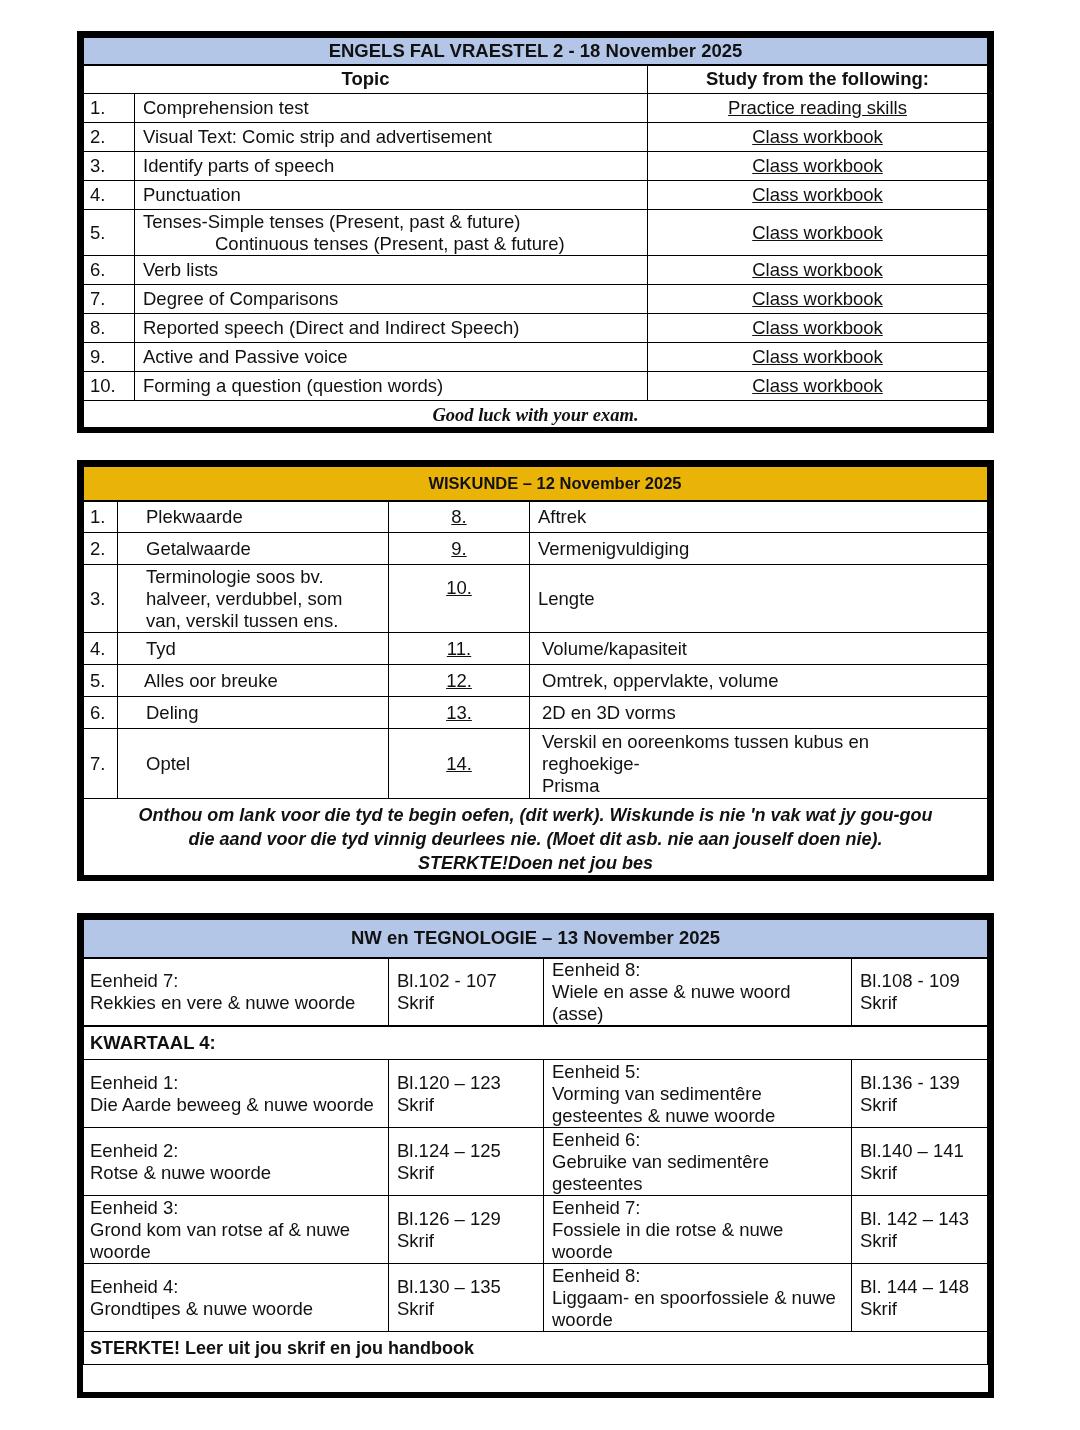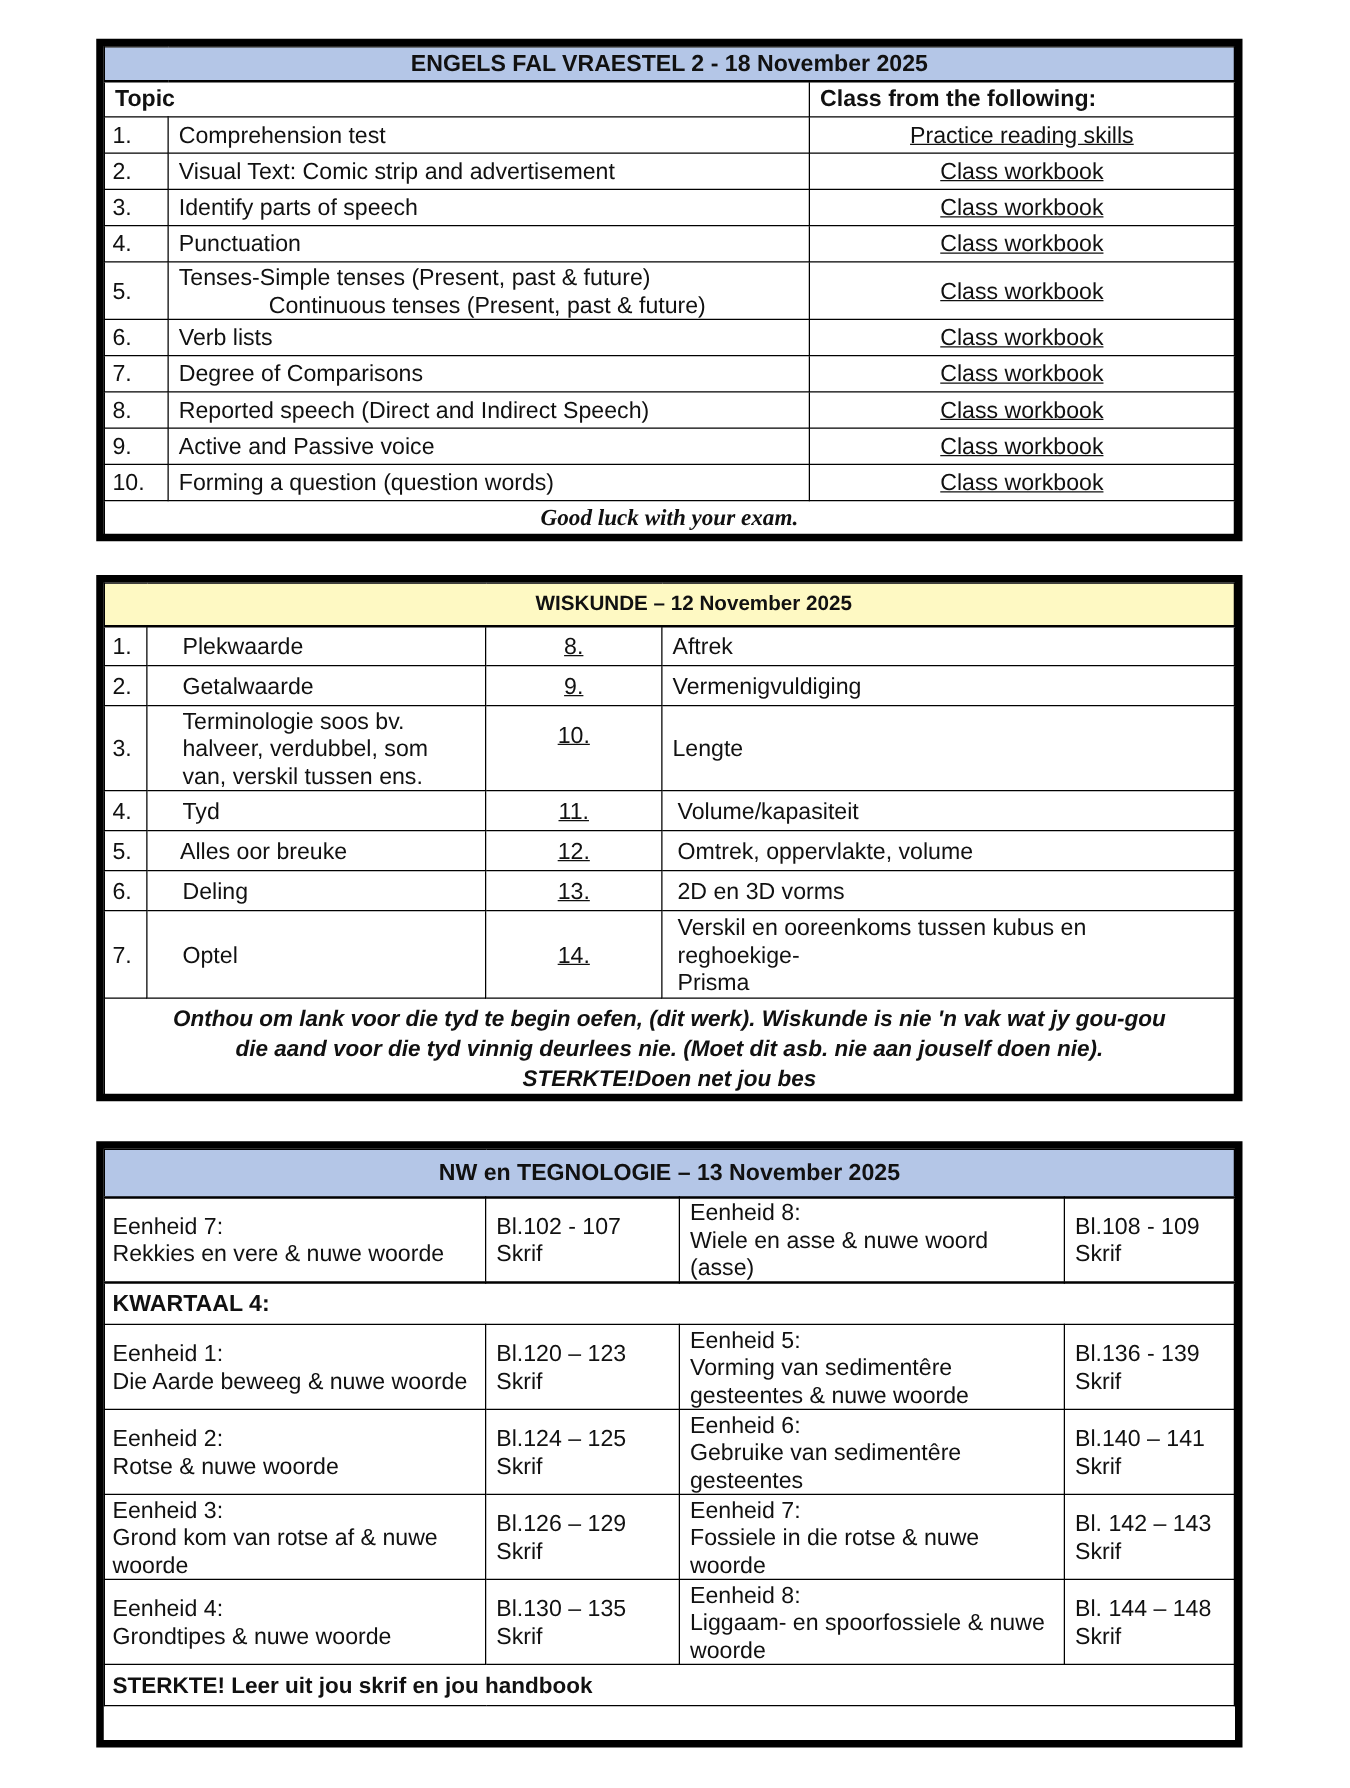--- a/index.html
+++ b/index.html
@@ -1,22 +1,22 @@
 <!DOCTYPE html>
 <html><head>
 <meta charset="utf-8">
 <style>
   html, body { margin: 0; padding: 0; background: #ffffff; }
   body { width: 1080px; height: 1430px; position: relative; font-family: "Liberation Sans", sans-serif; color: #111; }
   .tbl { position: absolute; left: 77px; width: 917px; box-sizing: border-box; border: 6px solid #000; }
   table { border-collapse: collapse; width: 100%; table-layout: fixed; }
   td { border: 1px solid #000; padding: 0 8px; font-size: 18.5px; line-height: 22px; vertical-align: middle; }
   .hdr td { background: #b4c6e7; text-align: center; font-weight: bold; font-size: 18.5px; border-bottom: 2px solid #000; }
-  .hdr2 td { background: #fef9c3; text-align: center; font-weight: bold; font-size: 16.5px; border-bottom: 2px solid #000; padding-left: 47px; }
-  .colhead td { font-weight: bold; text-align: left; }
+  .hdr2 td { background: #eab308; text-align: center; font-weight: bold; font-size: 16.5px; border-bottom: 2px solid #000; padding-left: 47px; }
+  .colhead td { font-weight: bold; text-align: center; }
   .center { text-align: center; text-decoration: underline; }
   .italic-foot { font-weight: bold; font-style: italic; text-align: center; }
   .num { padding-left: 6px; }
   .lbl { padding-left: 6px; }
   
   #t1 { top: 31px; height: 402px; }
   #t1 tr { height: 29px; }
   #t1 tr.hdr { height: 27px; }
   #t1 tr.tall { height: 46px; }
   #t1 tr.foot { height: 29px; font-family: Liberation Serif, serif; }
@@ -49,21 +49,21 @@
         <col style="width:51px">
         <col style="width:513px">
         <col>
       </colgroup>
     <tbody>
         <tr class="hdr">
           <td colspan="3">ENGELS FAL VRAESTEL 2 - 18 November 2025</td>
         </tr>
     <tr class="colhead">
       <td colspan="2">Topic</td>
-      <td>Class from the following:</td>
+      <td>Study from the following:</td>
     </tr>
     <tr>
       <td class="num">1.</td>
       <td>Comprehension test</td>
       <td class="center">Practice reading skills</td>
     </tr>
     <tr>
       <td class="num">2.</td>
       <td>Visual Text: Comic strip and advertisement</td>
       <td class="center">Class workbook</td>

